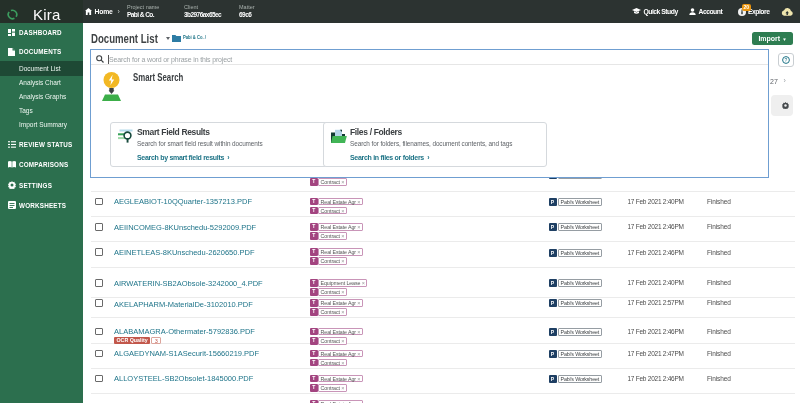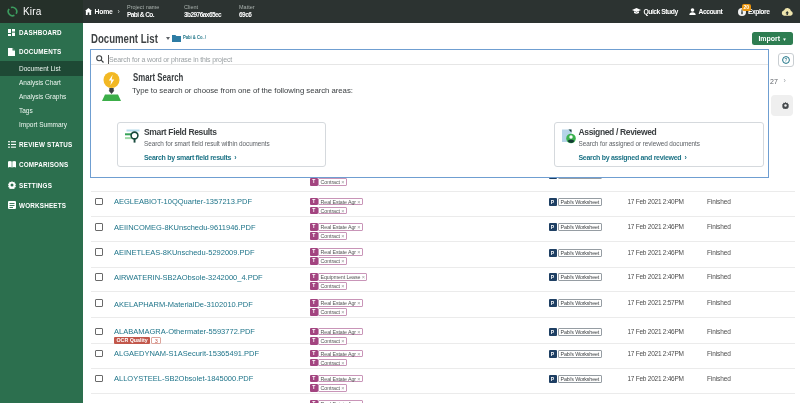--- a/index.html
+++ b/index.html
@@ -1,21 +1,21 @@
 <!DOCTYPE html>
 <html><head><meta charset="utf-8">
 <style>
 * { margin:0; padding:0; box-sizing:border-box; }
 html,body { width:800px; height:403px; overflow:hidden; font-family:"Liberation Sans",sans-serif; background:#fff; position:relative; }
 
 
 #topbar { position:absolute; left:0; top:0; width:800px; height:23px; background:#2c3331; z-index:20; }
 #logoarea { position:absolute; left:0; top:0; width:83px; height:23px; background:#253029; }
 #logo { position:absolute; left:7px; top:6px; display:flex; align-items:center; }
-#logo .ktxt { color:#fdfdfd; font-size:10px; letter-spacing:0.2px; margin-left:5px; font-weight:400; }
+#logo .ktxt { color:#fdfdfd; font-size:15px; letter-spacing:0.2px; margin-left:15px; font-weight:400; }
 .tnav { position:absolute; top:0; height:23px; display:flex; align-items:center; color:#fff; font-size:6.8px; font-weight:700; letter-spacing:-0.5px; }
 .tlab { position:absolute; color:#aab2ae; font-size:5.5px; top:4px; }
 .tval { position:absolute; color:#fff; font-size:6.5px; font-weight:700; top:11px; letter-spacing:-0.55px; }
 .badge { position:absolute; background:#e8930c; color:#fff; font-size:5px; font-weight:700; border-radius:2px; padding:0.5px 1.5px; top:-4px; left:4px; letter-spacing:0; }
 
 
 #sidebar { position:absolute; left:0; top:23px; width:83px; height:380px; background:#2c6f4e; z-index:19; }
 .snav { position:absolute; left:8px; display:flex; align-items:center; color:#fff; font-size:6.3px; font-weight:700; letter-spacing:0.2px; }
 .sic { width:11px; display:inline-flex; }
 .ssub { position:absolute; left:19px; color:#eef7f1; font-size:6.5px; }
@@ -245,55 +245,55 @@
     </div>
     <div class="ws" style="top:6.2px">
       <span class="psq">P</span>
       <span class="wbox">Pabi's Worksheet</span>
     </div>
     <div class="dt" style="top:6.4px">17 Feb 2021 2:40PM</div>
     <div class="st" style="top:6.4px">Finished</div>
   </div>
 <div class="row" style="top:217.1px">
     <div class="cb" style="top:6.0px"></div>
-    <div class="fn" style="top:5.6px">AEIINCOMEG-8KUnschedu-9611946.PDF</div>
+    <div class="fn" style="top:5.6px">AEIINCOMEG-8KUnschedu-5292009.PDF</div>
     <div class="tag" style="top:6.0px">
       <span class="tsq">T</span>
       <span class="tbox">Real Estate Agr&nbsp;<span class="x">×</span></span>
     </div>
     <div class="tag" style="top:15.1px">
       <span class="tsq">T</span>
       <span class="tbox">Contract&nbsp;<span class="x">×</span></span>
     </div>
     <div class="ws" style="top:6.2px">
       <span class="psq">P</span>
       <span class="wbox">Pabi's Worksheet</span>
     </div>
     <div class="dt" style="top:6.4px">17 Feb 2021 2:46PM</div>
     <div class="st" style="top:6.4px">Finished</div>
   </div>
 <div class="row" style="top:242.4px">
     <div class="cb" style="top:6.0px"></div>
-    <div class="fn" style="top:5.6px">AEINETLEAS-8KUnschedu-5292009.PDF</div>
+    <div class="fn" style="top:5.6px">AEINETLEAS-8KUnschedu-2620650.PDF</div>
     <div class="tag" style="top:6.0px">
       <span class="tsq">T</span>
       <span class="tbox">Real Estate Agr&nbsp;<span class="x">×</span></span>
     </div>
     <div class="tag" style="top:15.1px">
       <span class="tsq">T</span>
       <span class="tbox">Contract&nbsp;<span class="x">×</span></span>
     </div>
     <div class="ws" style="top:6.2px">
       <span class="psq">P</span>
       <span class="wbox">Pabi's Worksheet</span>
     </div>
     <div class="dt" style="top:6.4px">17 Feb 2021 2:46PM</div>
     <div class="st" style="top:6.4px">Finished</div>
   </div>
-<div class="row" style="top:267px">
+<div class="row" style="top:273px">
     <div class="cb" style="top:6.0px"></div>
     <div class="fn" style="top:5.6px">AIRWATERIN-SB2AObsole-3242000_4.PDF</div>
     <div class="tag" style="top:6.0px">
       <span class="tsq">T</span>
       <span class="tbox">Equipment Lease&nbsp;<span class="x">×</span></span>
     </div>
     <div class="tag" style="top:15.1px">
       <span class="tsq">T</span>
       <span class="tbox">Contract&nbsp;<span class="x">×</span></span>
     </div>
@@ -317,21 +317,21 @@
     </div>
     <div class="ws" style="top:6.2px">
       <span class="psq">P</span>
       <span class="wbox">Pabi's Worksheet</span>
     </div>
     <div class="dt" style="top:6.4px">17 Feb 2021 2:57PM</div>
     <div class="st" style="top:6.4px">Finished</div>
   </div>
 <div class="row" style="top:318.3px">
     <div class="cb" style="top:9.5px"></div>
-    <div class="fn" style="top:9.1px">ALABAMAGRA-Othermater-5593772.PDF</div>
+    <div class="fn" style="top:9.1px">ALABAMAGRA-Othermater-5792836.PDF</div>
     <div class="ocr" style="top:18.6px">
       <span class="ocrchip">OCR Quality</span>
       <span class="ocrnum">3</span>
     </div>
     <div class="tag" style="top:9.5px">
       <span class="tsq">T</span>
       <span class="tbox">Real Estate Agr&nbsp;<span class="x">×</span></span>
     </div>
     <div class="tag" style="top:18.8px">
       <span class="tsq">T</span>
@@ -339,21 +339,21 @@
     </div>
     <div class="ws" style="top:9.7px">
       <span class="psq">P</span>
       <span class="wbox">Pabi's Worksheet</span>
     </div>
     <div class="dt" style="top:9.9px">17 Feb 2021 2:46PM</div>
     <div class="st" style="top:9.9px">Finished</div>
   </div>
 <div class="row" style="top:343.6px">
     <div class="cb" style="top:6.0px"></div>
-    <div class="fn" style="top:5.6px">ALGAEDYNAM-S1ASecurit-15365491.PDF</div>
+    <div class="fn" style="top:5.6px">ALGAEDYNAM-S1ASecurit-15660219.PDF</div>
     <div class="tag" style="top:6.0px">
       <span class="tsq">T</span>
       <span class="tbox">Real Estate Agr&nbsp;<span class="x">×</span></span>
     </div>
     <div class="tag" style="top:15.1px">
       <span class="tsq">T</span>
       <span class="tbox">Contract&nbsp;<span class="x">×</span></span>
     </div>
     <div class="ws" style="top:6.2px">
       <span class="psq">P</span>
@@ -397,39 +397,37 @@
     <div id="ph">Search for a word or phrase in this project</div>
   </div>
   <svg id="bulb" width="23" height="31" viewBox="0 0 23 31">
     <path d="M2 30 L5 23.5 L18 23.5 L21 30 Z" fill="#3cae49"></path>
     <rect x="9.3" y="17" width="4.4" height="3" fill="#3c4043"></rect>
     <path d="M11.5 23 L8.6 19.6 L14.4 19.6 Z" fill="#3c4043"></path>
     <circle cx="11.5" cy="9" r="8" fill="#f2b824"></circle>
     <path d="M12.6 3.8 L8.8 9.6 L11.3 9.6 L10.4 14.2 L14.2 8.4 L11.7 8.4 Z" fill="#fff"></path>
   </svg>
   <div id="ssh">Smart Search</div>
-  <div id="sst">Type to search or choose from one of the following search areas:</div>
-
-  <div class="card" style="left:26px;width:209px">
+
+  <div class="card" style="left:19px;width:225px">
     <svg class="cic" width="16" height="15" viewBox="0 0 16 15">
       <rect x="1.5" y="0.5" width="13" height="2" fill="#b5dcec"></rect>
       <rect x="0" y="4.3" width="11" height="2" fill="#36a158"></rect>
       <rect x="0" y="8.1" width="7" height="2" fill="#9fd9a8"></rect>
       <circle cx="9.5" cy="6.5" r="3.4" fill="#fff" stroke="#174a3d" stroke-width="1.6"></circle>
       <rect x="8.6" y="10" width="1.9" height="3.6" fill="#174a3d"></rect>
     </svg>
     <div class="chead">Smart Field Results</div>
     <div class="csub">Search for smart field result within documents</div>
     <div class="clink">Search by smart field results &nbsp;›</div>
   </div>
-  <div class="card" style="left:462.5px;width:210.5px">
+  <div class="card" style="left:232px;width:223.5px">
     <svg class="cic" width="16" height="15" viewBox="0 0 16 15">
-      <rect x="1" y="0.5" width="9.5" height="12.5" fill="#b5d4e8"></rect>
-      <path d="M7.5 0.5 L10.5 0.5 L10.5 3.5 Z" fill="#123b33"></path>
-      <circle cx="10" cy="9.5" r="4.8" fill="#3cb24f"></circle>
-      <circle cx="10" cy="8" r="1.7" fill="#fff"></circle>
-      <path d="M6.8 12.6 Q7 10.5 10 10.5 Q13 10.5 13.2 12.6 Q11.5 14.6 8.5 13.6 Z" fill="#123b33"></path>
+      <path d="M0 3.5 L5 3.5 L6.5 5 L14 5 L14 14 L0 14 Z" fill="#123b33"></path>
+      <rect x="4" y="0.8" width="7" height="9" fill="#b5d4e8"></rect>
+      <path d="M8.8 0.8 L11 0.8 L11 3 Z" fill="#123b33"></path>
+      <path d="M1.5 7 L15.8 7 L14 14 L0 14 Z" fill="#41b556"></path>
     </svg>
-    <div class="chead" style="left:24px">Assigned / Reviewed</div>
-    <div class="csub" style="left:24px">Search for assigned or reviewed documents</div>
-    <div class="clink" style="left:24px">Search by assigned and reviewed &nbsp;›</div>
+    <div class="chead">Files / Folders</div>
+    <div class="csub">Search for folders, filenames, document contents, and tags</div>
+    <div class="clink">Search in files or folders &nbsp;›</div>
   </div>
 </div>
 
 </body></html>

